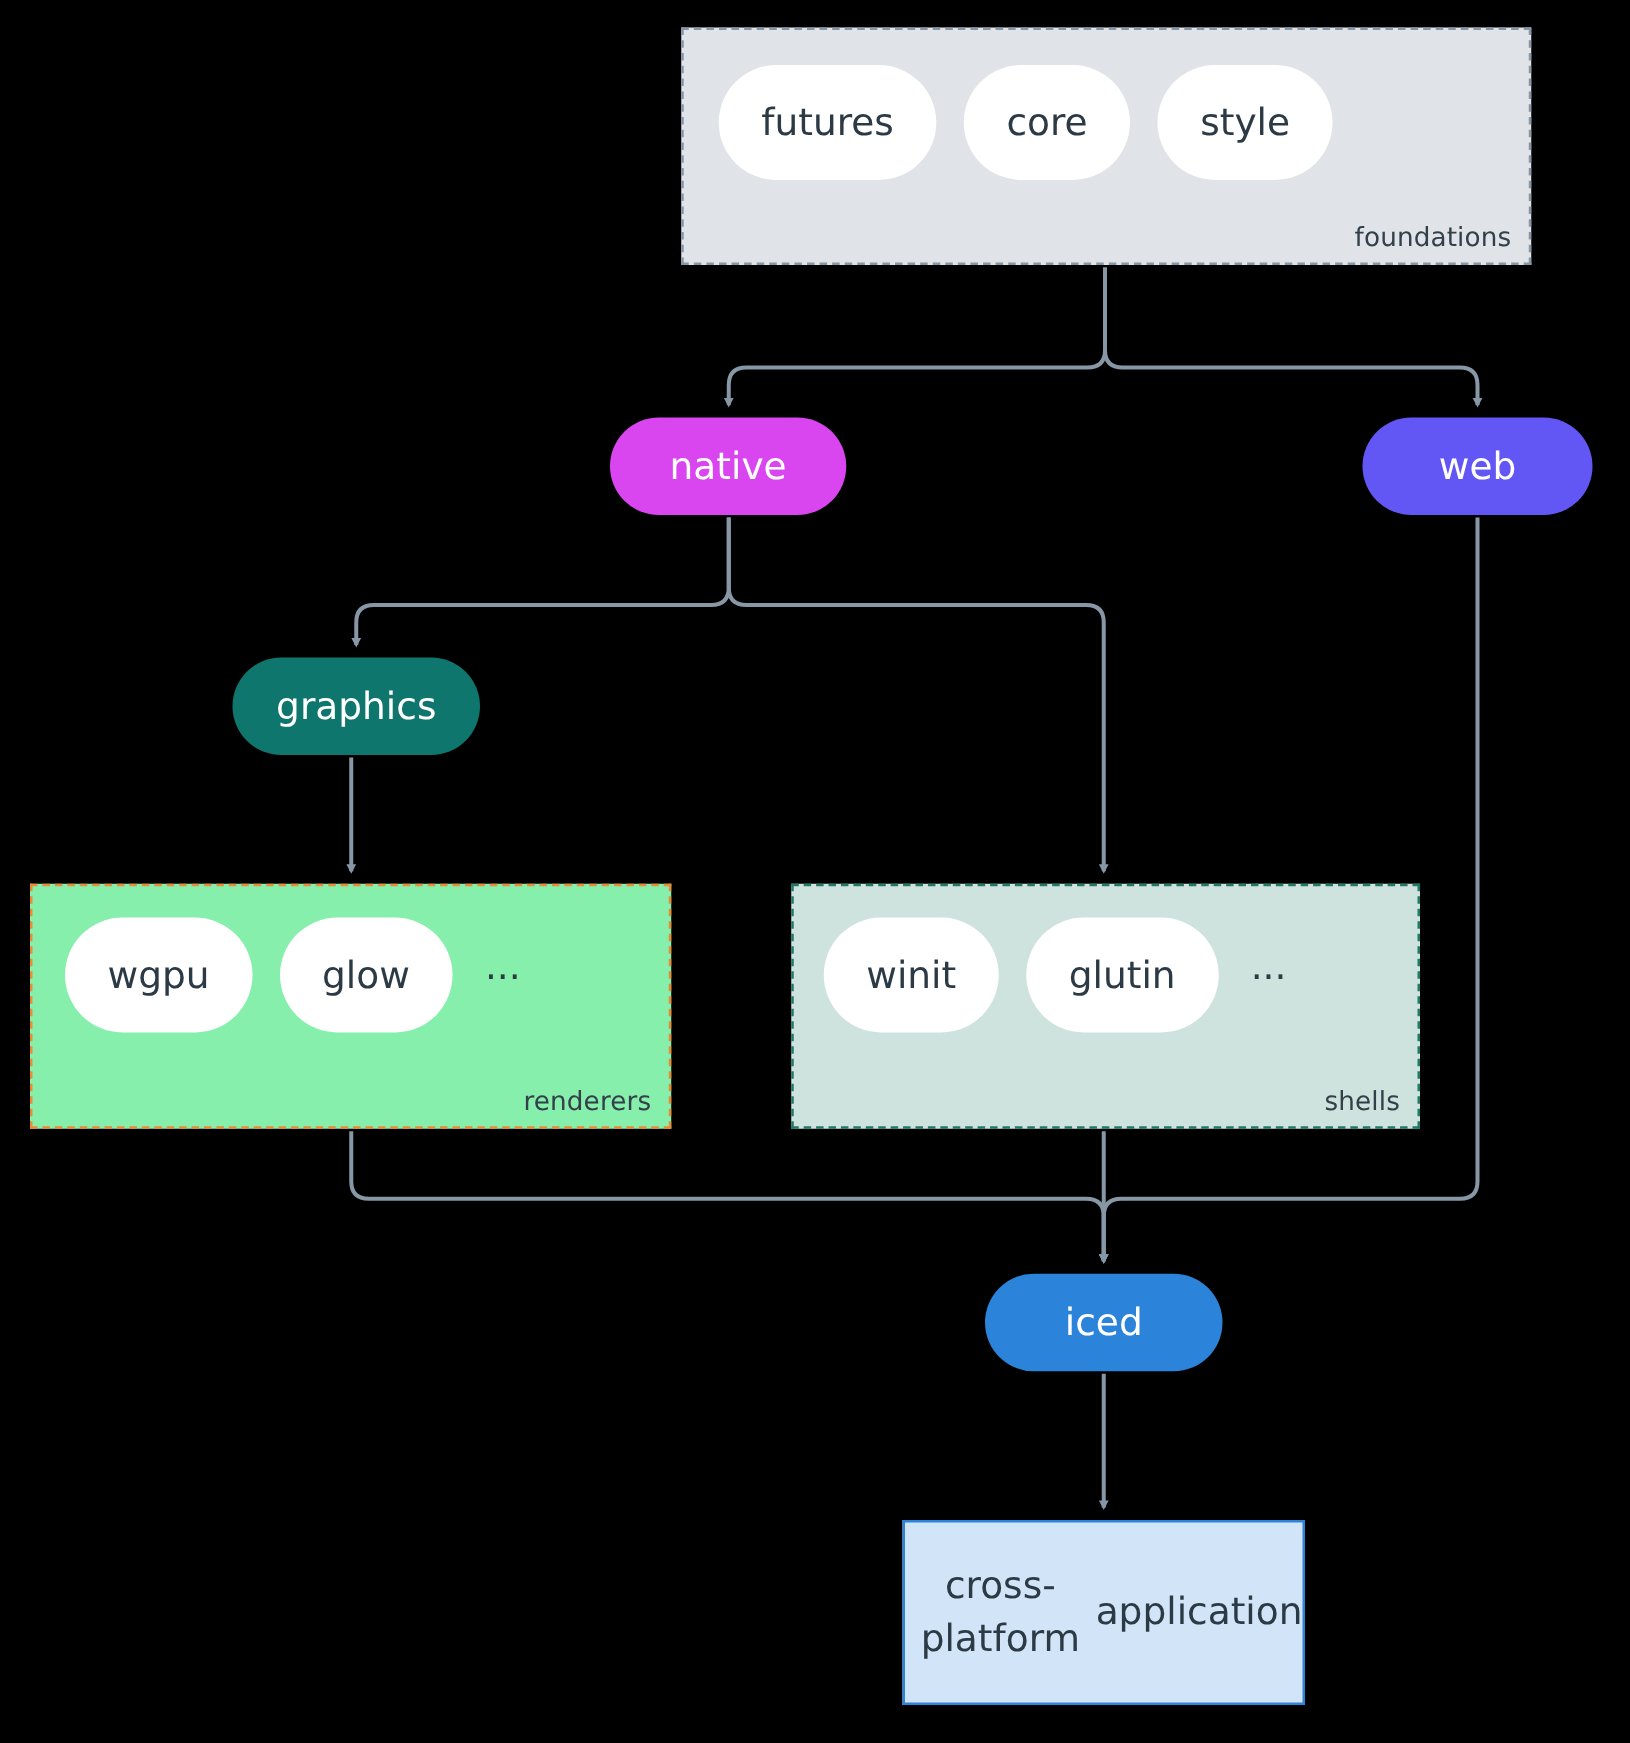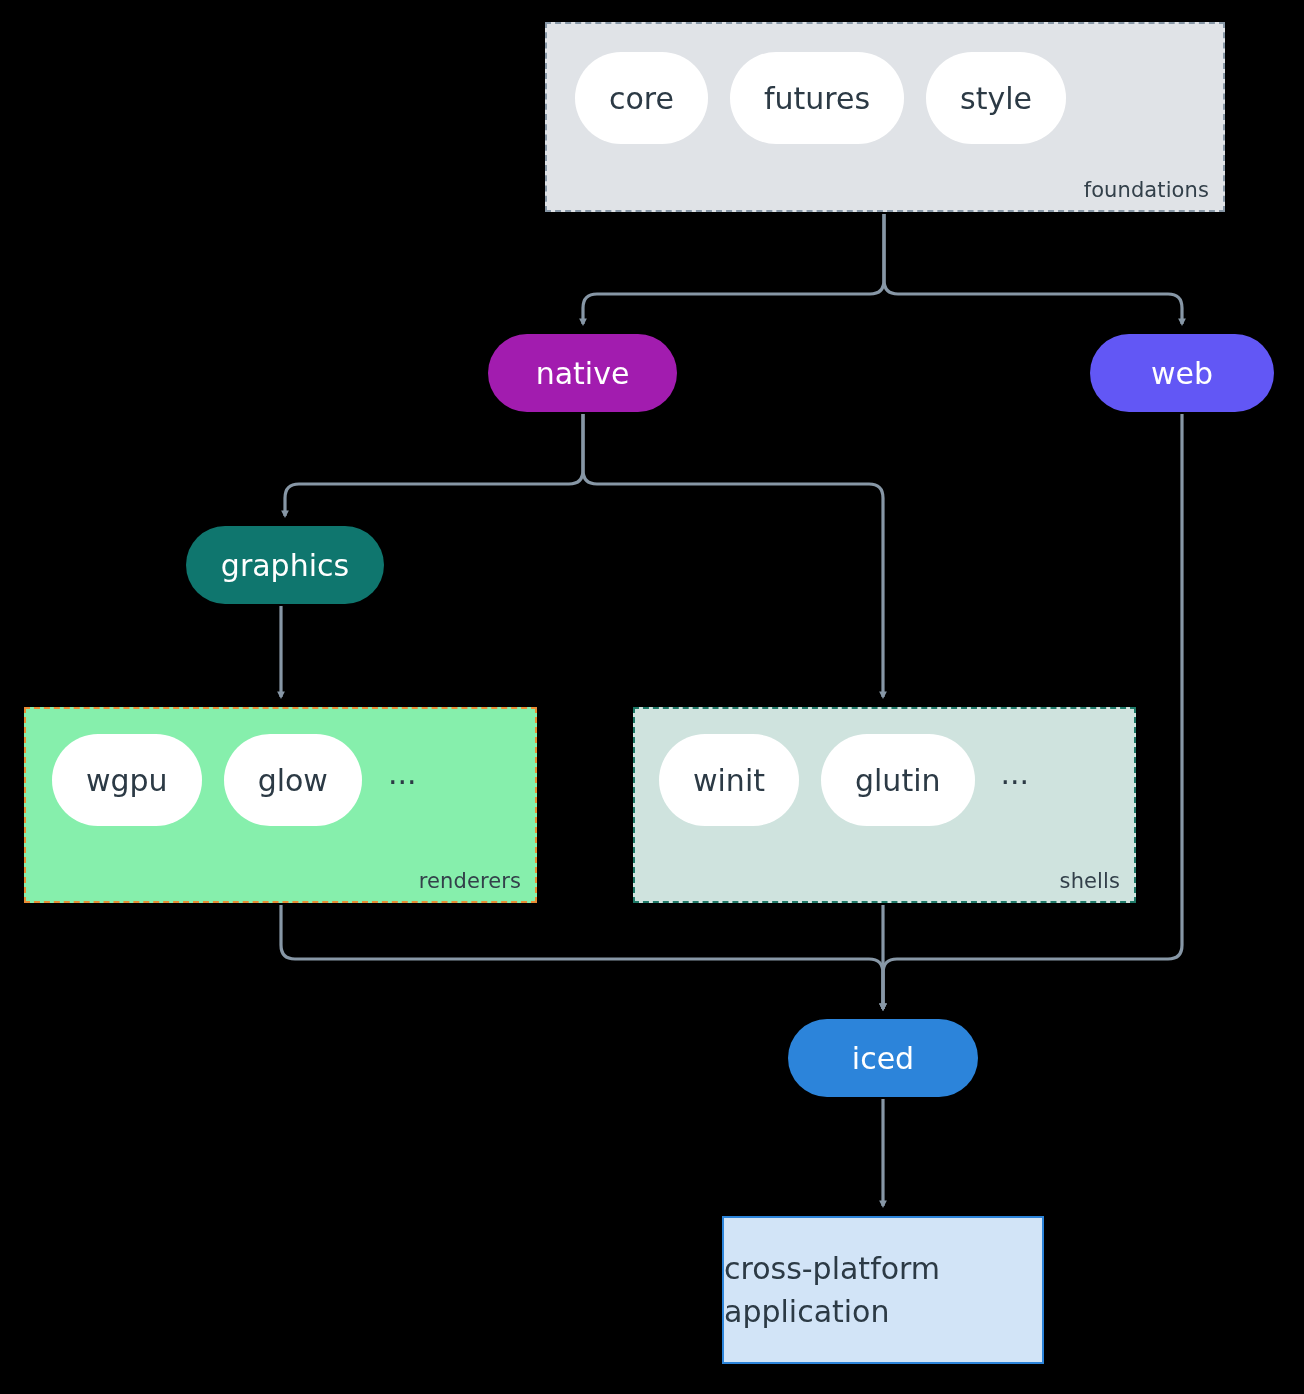--- a/index.html
+++ b/index.html
@@ -124,21 +124,21 @@
     color: #FFFFFF;
     font-size: 30px;
     box-sizing: border-box;
     white-space: nowrap;
   }
   #node-native {
     left: 488px;
     top: 334px;
     width: 189px;
     height: 78px;
-    background: #a21caf;
+    background: #d946ef;
   }
   #node-web {
     left: 1090px;
     top: 334px;
     width: 184px;
     height: 78px;
     background: #6257F5;
   }
   #node-graphics {
     left: 186px;
@@ -159,22 +159,22 @@
   #node-app {
     position: absolute;
     left: 722px;
     top: 1216px;
     width: 322px;
     height: 148px;
     background: #D2E4F7;
     border: 2px solid #2C84DA;
     box-sizing: border-box;
     display: flex;
-    flex-direction: column;
-    align-items: flex-start;
+    flex-direction: row;
+    align-items: center;
     justify-content: center;
     color: #2C3A45;
     font-size: 30px;
     line-height: 1.45;
     text-align: center;
   }
 </style>
 </head>
 <body>
 
@@ -203,22 +203,22 @@
       <path d="M 883,905 L 883,1009" marker-end="url(#arrow)"></path>
 
       <path d="M 1182,414 L 1182,945 Q 1182,959 1168,959 L 897,959 Q 883,959 883,973 L 883,1009" marker-end="url(#arrow)"></path>
 
       <path d="M 883,1099 L 883,1206" marker-end="url(#arrow)"></path>
     </g>
   </svg>
 
   <div class="cluster" id="cluster-foundations">
     <div class="chip-row">
+      <div class="chip">futures</div>
       <div class="chip">core</div>
-      <div class="chip">futures</div>
       <div class="chip">style</div>
     </div>
     <div class="cluster-label">foundations</div>
   </div>
 
   <div class="cluster" id="cluster-renderers">
     <div class="chip-row">
       <div class="chip">wgpu</div>
       <div class="chip">glow</div>
       <div class="chip-ellipsis">...</div>

